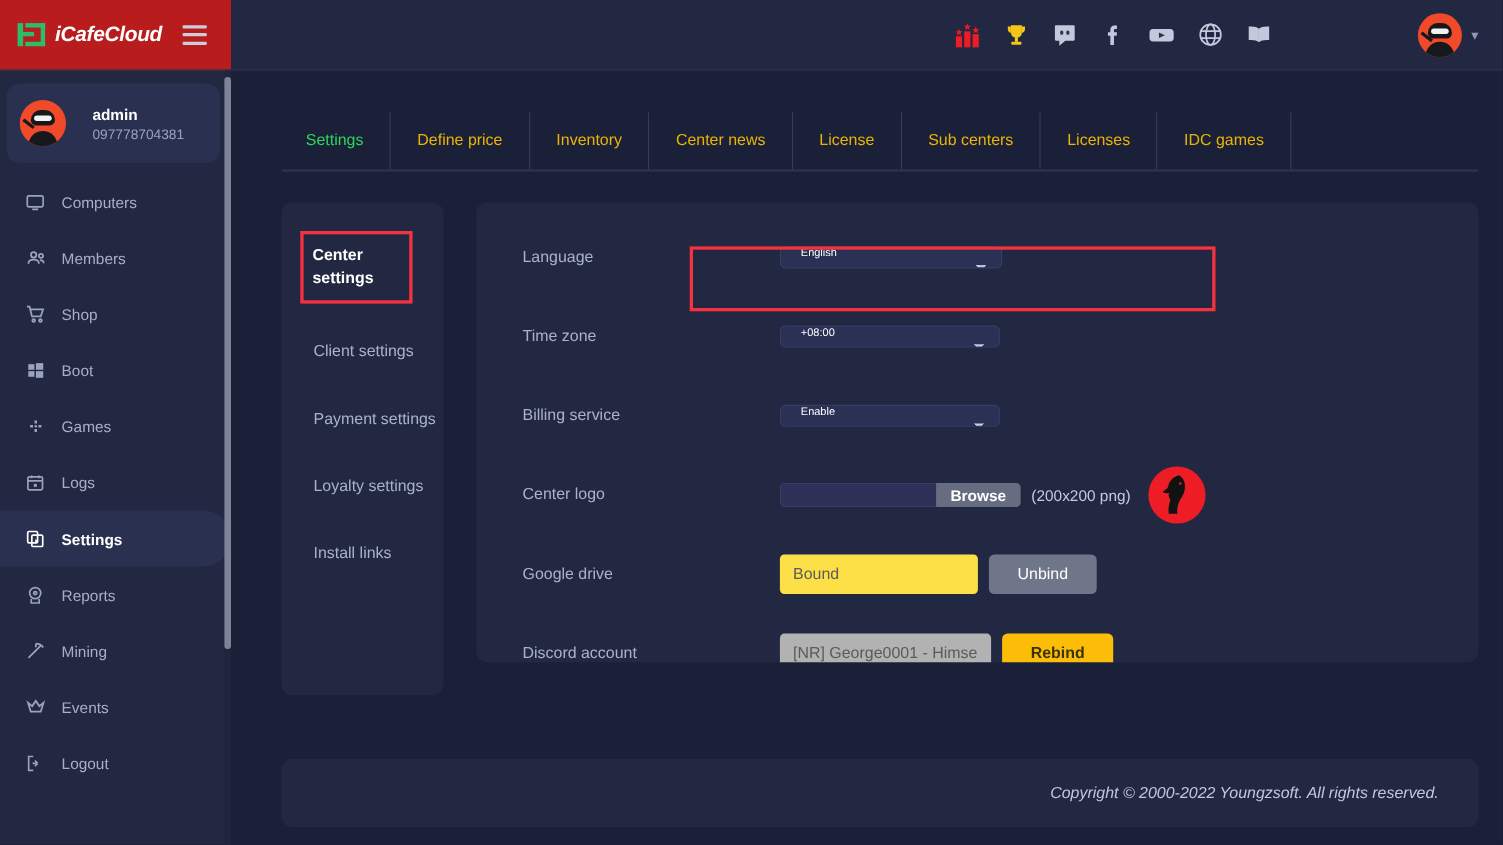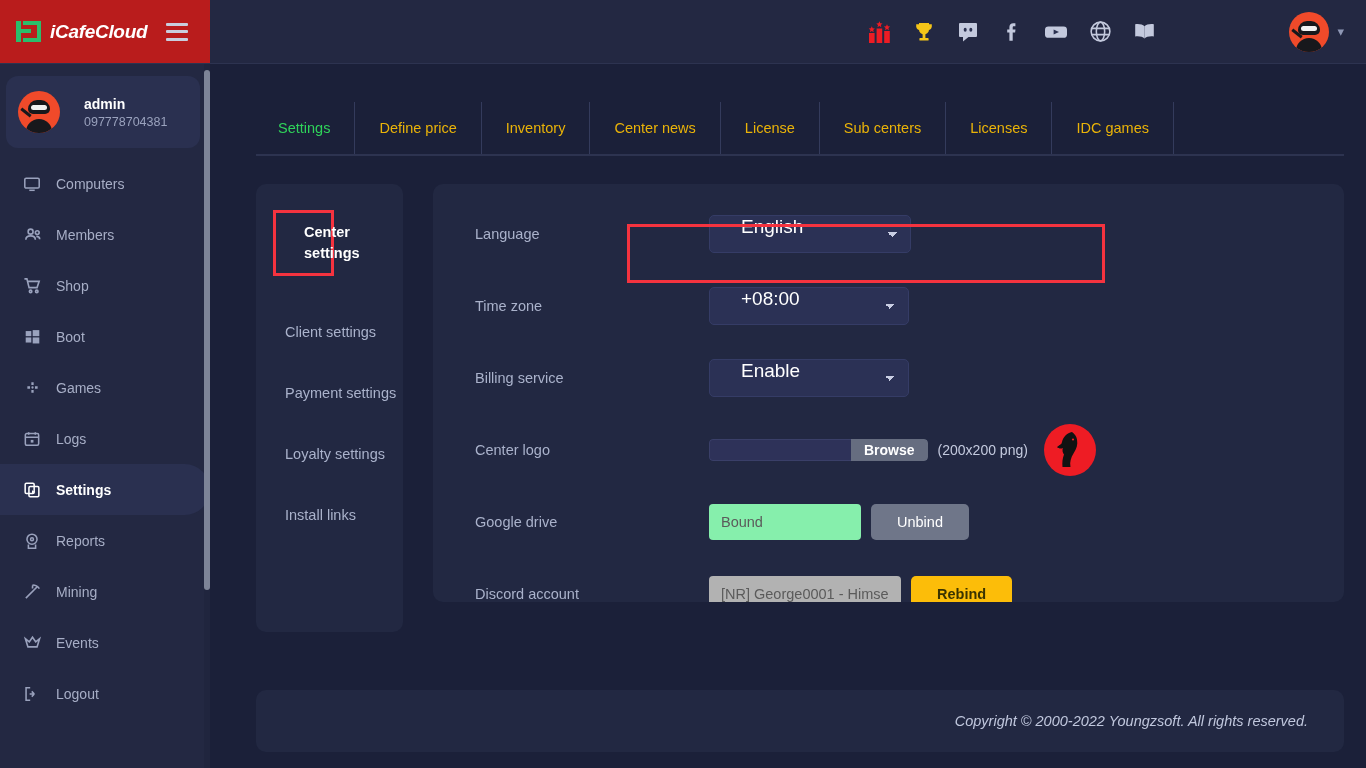--- a/index.html
+++ b/index.html
@@ -134,37 +134,37 @@
     padding: 26px 0 30px 0;
     height: 448px;
   }
   .subnav-item {
     color:#aab2cb; font-size:14.5px; line-height:21px;
     padding: 10px 0 10px 29px; cursor:pointer;
     margin-bottom: 20px;
   }
   .subnav-item.active { color:#ffffff; font-weight:700; }
   .subnav-item.boxed {
-    margin: 0 0 36px 17px; padding: 9px 0 9px 28px;
-    border: 3px solid #f5333f; width: 61px;
+    margin: 0 0 24px 17px; padding: 9px 0 9px 8px;
+    border: 3px solid #f5333f; width: 102px;
   }
 
   .form-card {
     flex:1; background:#222842; border-radius:10px;
     height: 418px; padding: 14px 0 0 0; position:relative; overflow:hidden;
   }
   .frow { display:flex; align-items:center; height: 72px; padding-left: 42px; }
   .flabel { width: 234px; flex:0 0 234px; color:#aab2cb; font-size:14.5px; }
   .fctl { display:flex; align-items:center; gap:10px; }
 
   select.sel, .selbox {
     -webkit-appearance:none; appearance:none;
     background:#2b3155; border:1px solid #353c66; color:#ffffff;
-    font-size:19px; font-family:"Liberation Sans", sans-serif;
-    height: 38px; border-radius:5px; padding: 0 32px 0 31px;
+    font-size:10px; font-family:"Liberation Sans", sans-serif;
+    height: 20px; border-radius:5px; padding: 0 32px 0 18px;
     outline:none; cursor:pointer;
     background-image: linear-gradient(45deg, transparent 50%, #c9cee3 50%),
                       linear-gradient(135deg, #c9cee3 50%, transparent 50%);
     background-position: calc(100% - 18px) 16px, calc(100% - 13px) 16px;
     background-size: 5px 5px, 5px 5px;
     background-repeat: no-repeat;
   }
   .sel-lang { width: 202px; }
   .sel-tz { width: 200px; }
   .sel-bill { width: 200px; }
@@ -176,21 +176,21 @@
     display:flex; align-items:center; justify-content:center;
     padding: 0 13px; border-radius:0 4px 4px 0; cursor:pointer;
   }
   .hint { color:#c4cade; font-size:14px; }
   .logo-preview {
     width:52px; height:52px; border-radius:50%; background:#ee1c24;
     position:relative; overflow:hidden; margin-left: 6px;
   }
 
   .gd-input {
-    width: 152px; height: 36px; background:#86efac; border:none; border-radius:4px;
+    width: 180px; height: 36px; background:#fde047; border:none; border-radius:4px;
     color:#5b5b5b; font-size:14.5px; font-family:"Liberation Sans", sans-serif;
     padding: 0 12px; outline:none;
   }
   .gd-input::placeholder { color:#5b5b5b; }
   .btn-unbind {
     height:36px; padding: 0 26px; background:#6f7689; color:#fff;
     font-size:14.5px; border:none; border-radius:5px; cursor:pointer;
     font-family:"Liberation Sans", sans-serif;
   }
   .dc-input {

